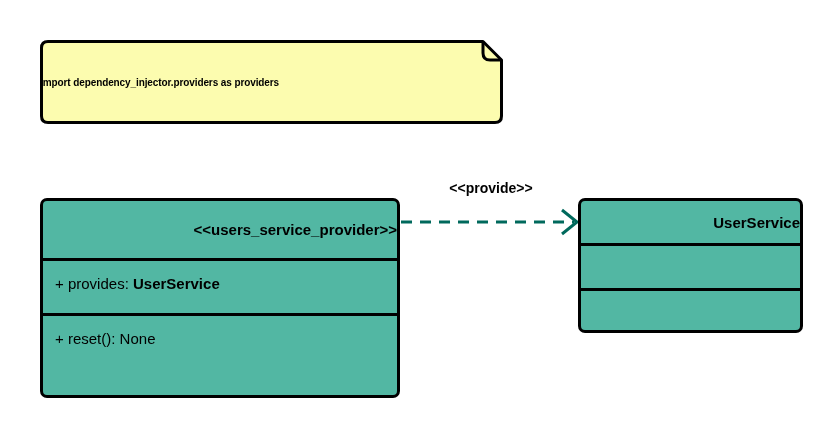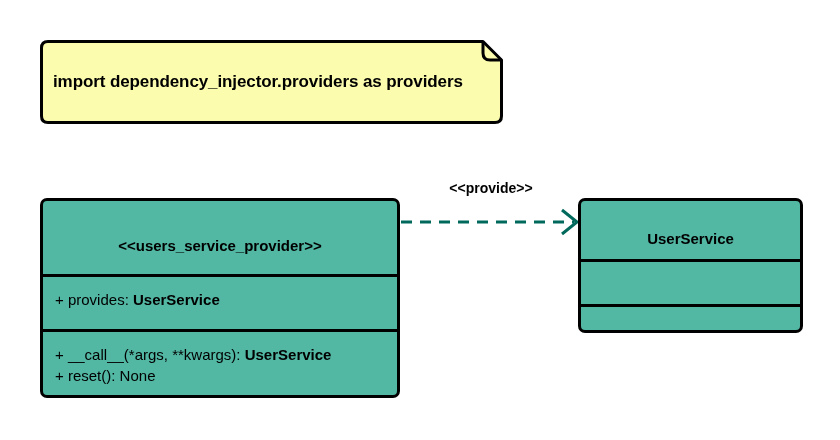--- a/index.html
+++ b/index.html
@@ -35,23 +35,22 @@
   }
   .note-text {
     position: absolute;
     left: 0;
     top: 0;
     width: 100%;
     height: 100%;
     display: flex;
     align-items: center;
     box-sizing: border-box;
-    padding-left: 13px;
     padding-right: 24px;
-    font-size: 17px;
+    font-size: 10px;
     font-weight: bold;
     letter-spacing: -0.1px;
     white-space: nowrap;
   }
 
   
   .uml-class {
     position: absolute;
     box-sizing: border-box;
     background: #52b7a3;
@@ -62,27 +61,26 @@
   .compartment {
     box-sizing: border-box;
     position: relative;
   }
   .compartment + .compartment {
     border-top: 3px solid #000000;
   }
   .comp-title {
     display: flex;
     flex-direction: column;
-    align-items: center;
+    align-items: flex-end;
     justify-content: center;
     text-align: center;
     font-weight: bold;
     font-size: 15px;
     line-height: 19px;
-    margin-top: 16px;
   }
   .comp-body {
     padding: 12px 0 0 12px;
     font-size: 15px;
     line-height: 21px;
     white-space: nowrap;
   }
   .comp-empty {
     padding: 0;
   }
@@ -153,21 +151,20 @@
 
   <div class="compartment comp-title c-head">
     <div>&lt;&lt;users_service_provider&gt;&gt;</div>
   </div>
 
   <div class="compartment comp-body c-attrs">
     <div class="member"><span>+</span>&nbsp;<span>provides:</span>&nbsp;<b>UserService</b></div>
   </div>
 
   <div class="compartment comp-body c-ops">
-    <div class="member"><span>+</span>&nbsp;<span>__call__(*args, **kwargs):</span>&nbsp;<b>UserService</b></div>
     <div class="member"><span>+</span>&nbsp;<span>reset(): None</span></div>
   </div>
 </div>
 
 <div class="link">
   <div class="link-label">&lt;&lt;provide&gt;&gt;</div>
   <svg width="190" height="60">
     <line x1="5" y1="42" x2="178" y2="42" stroke="#00695c" stroke-width="3" stroke-dasharray="11 8"></line>
     <polyline points="166,30 181,42 166,54" fill="none" stroke="#00695c" stroke-width="3" stroke-linecap="butt" stroke-linejoin="miter"></polyline>
   </svg>

